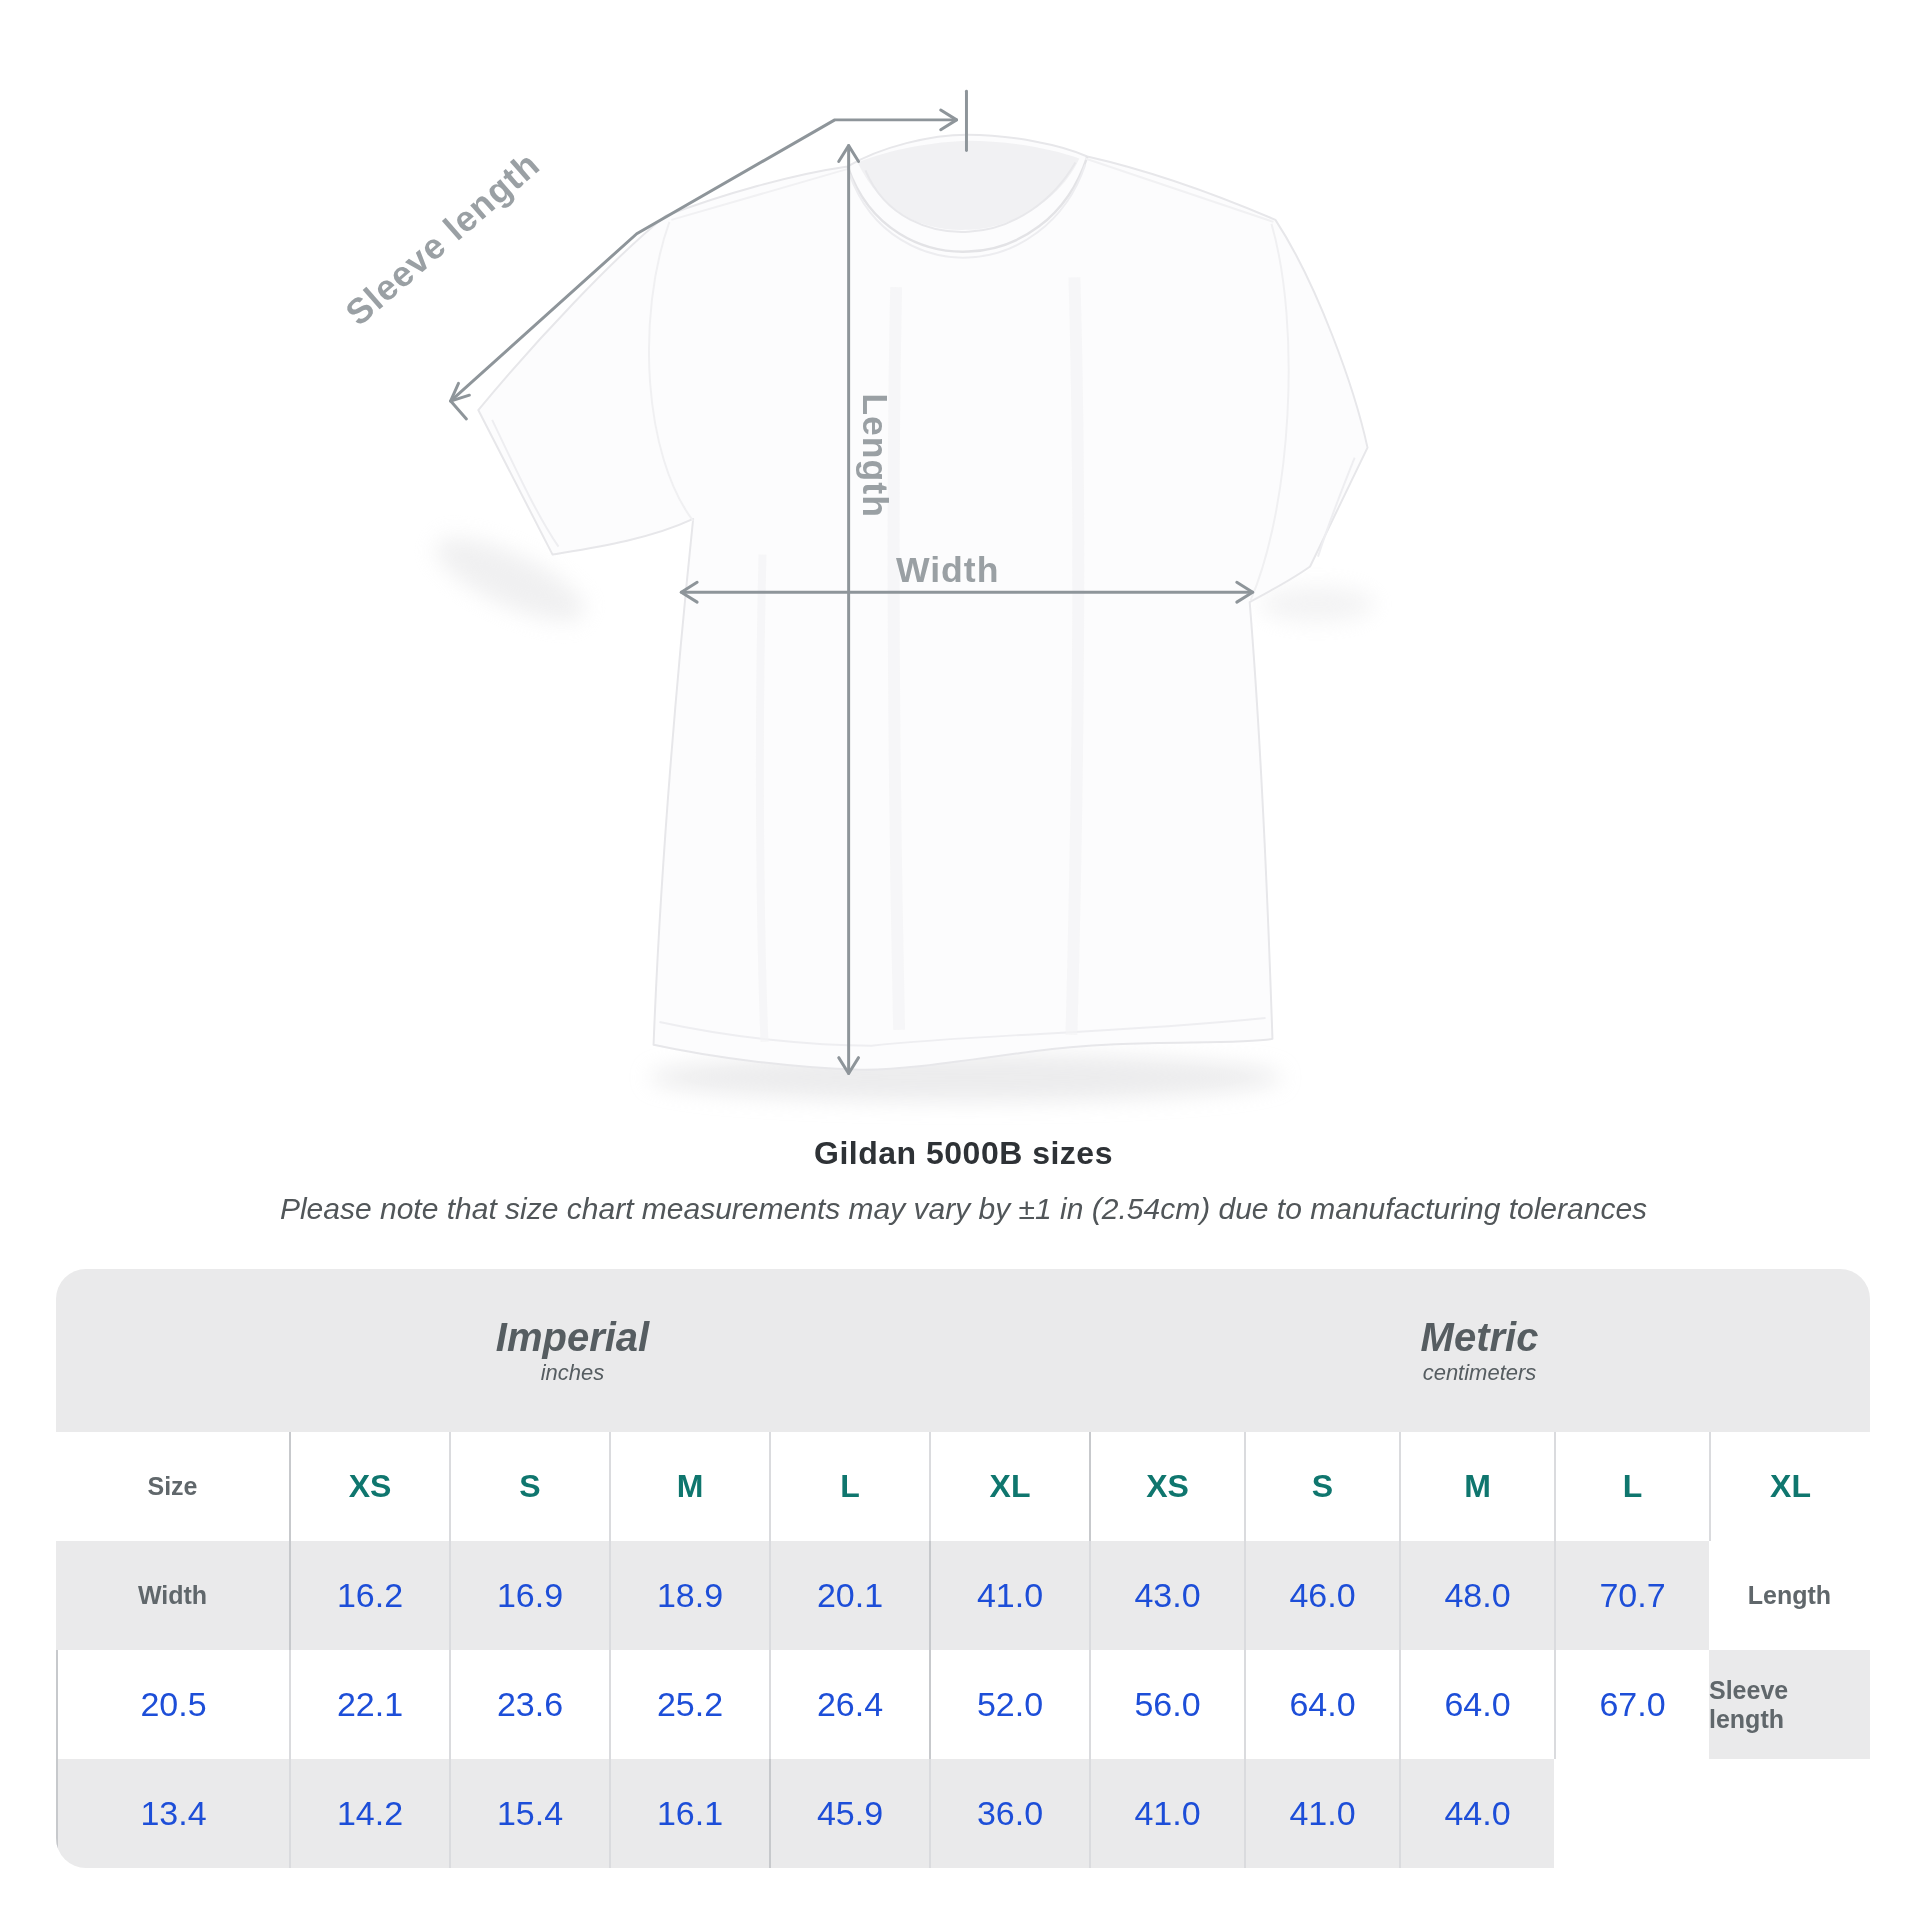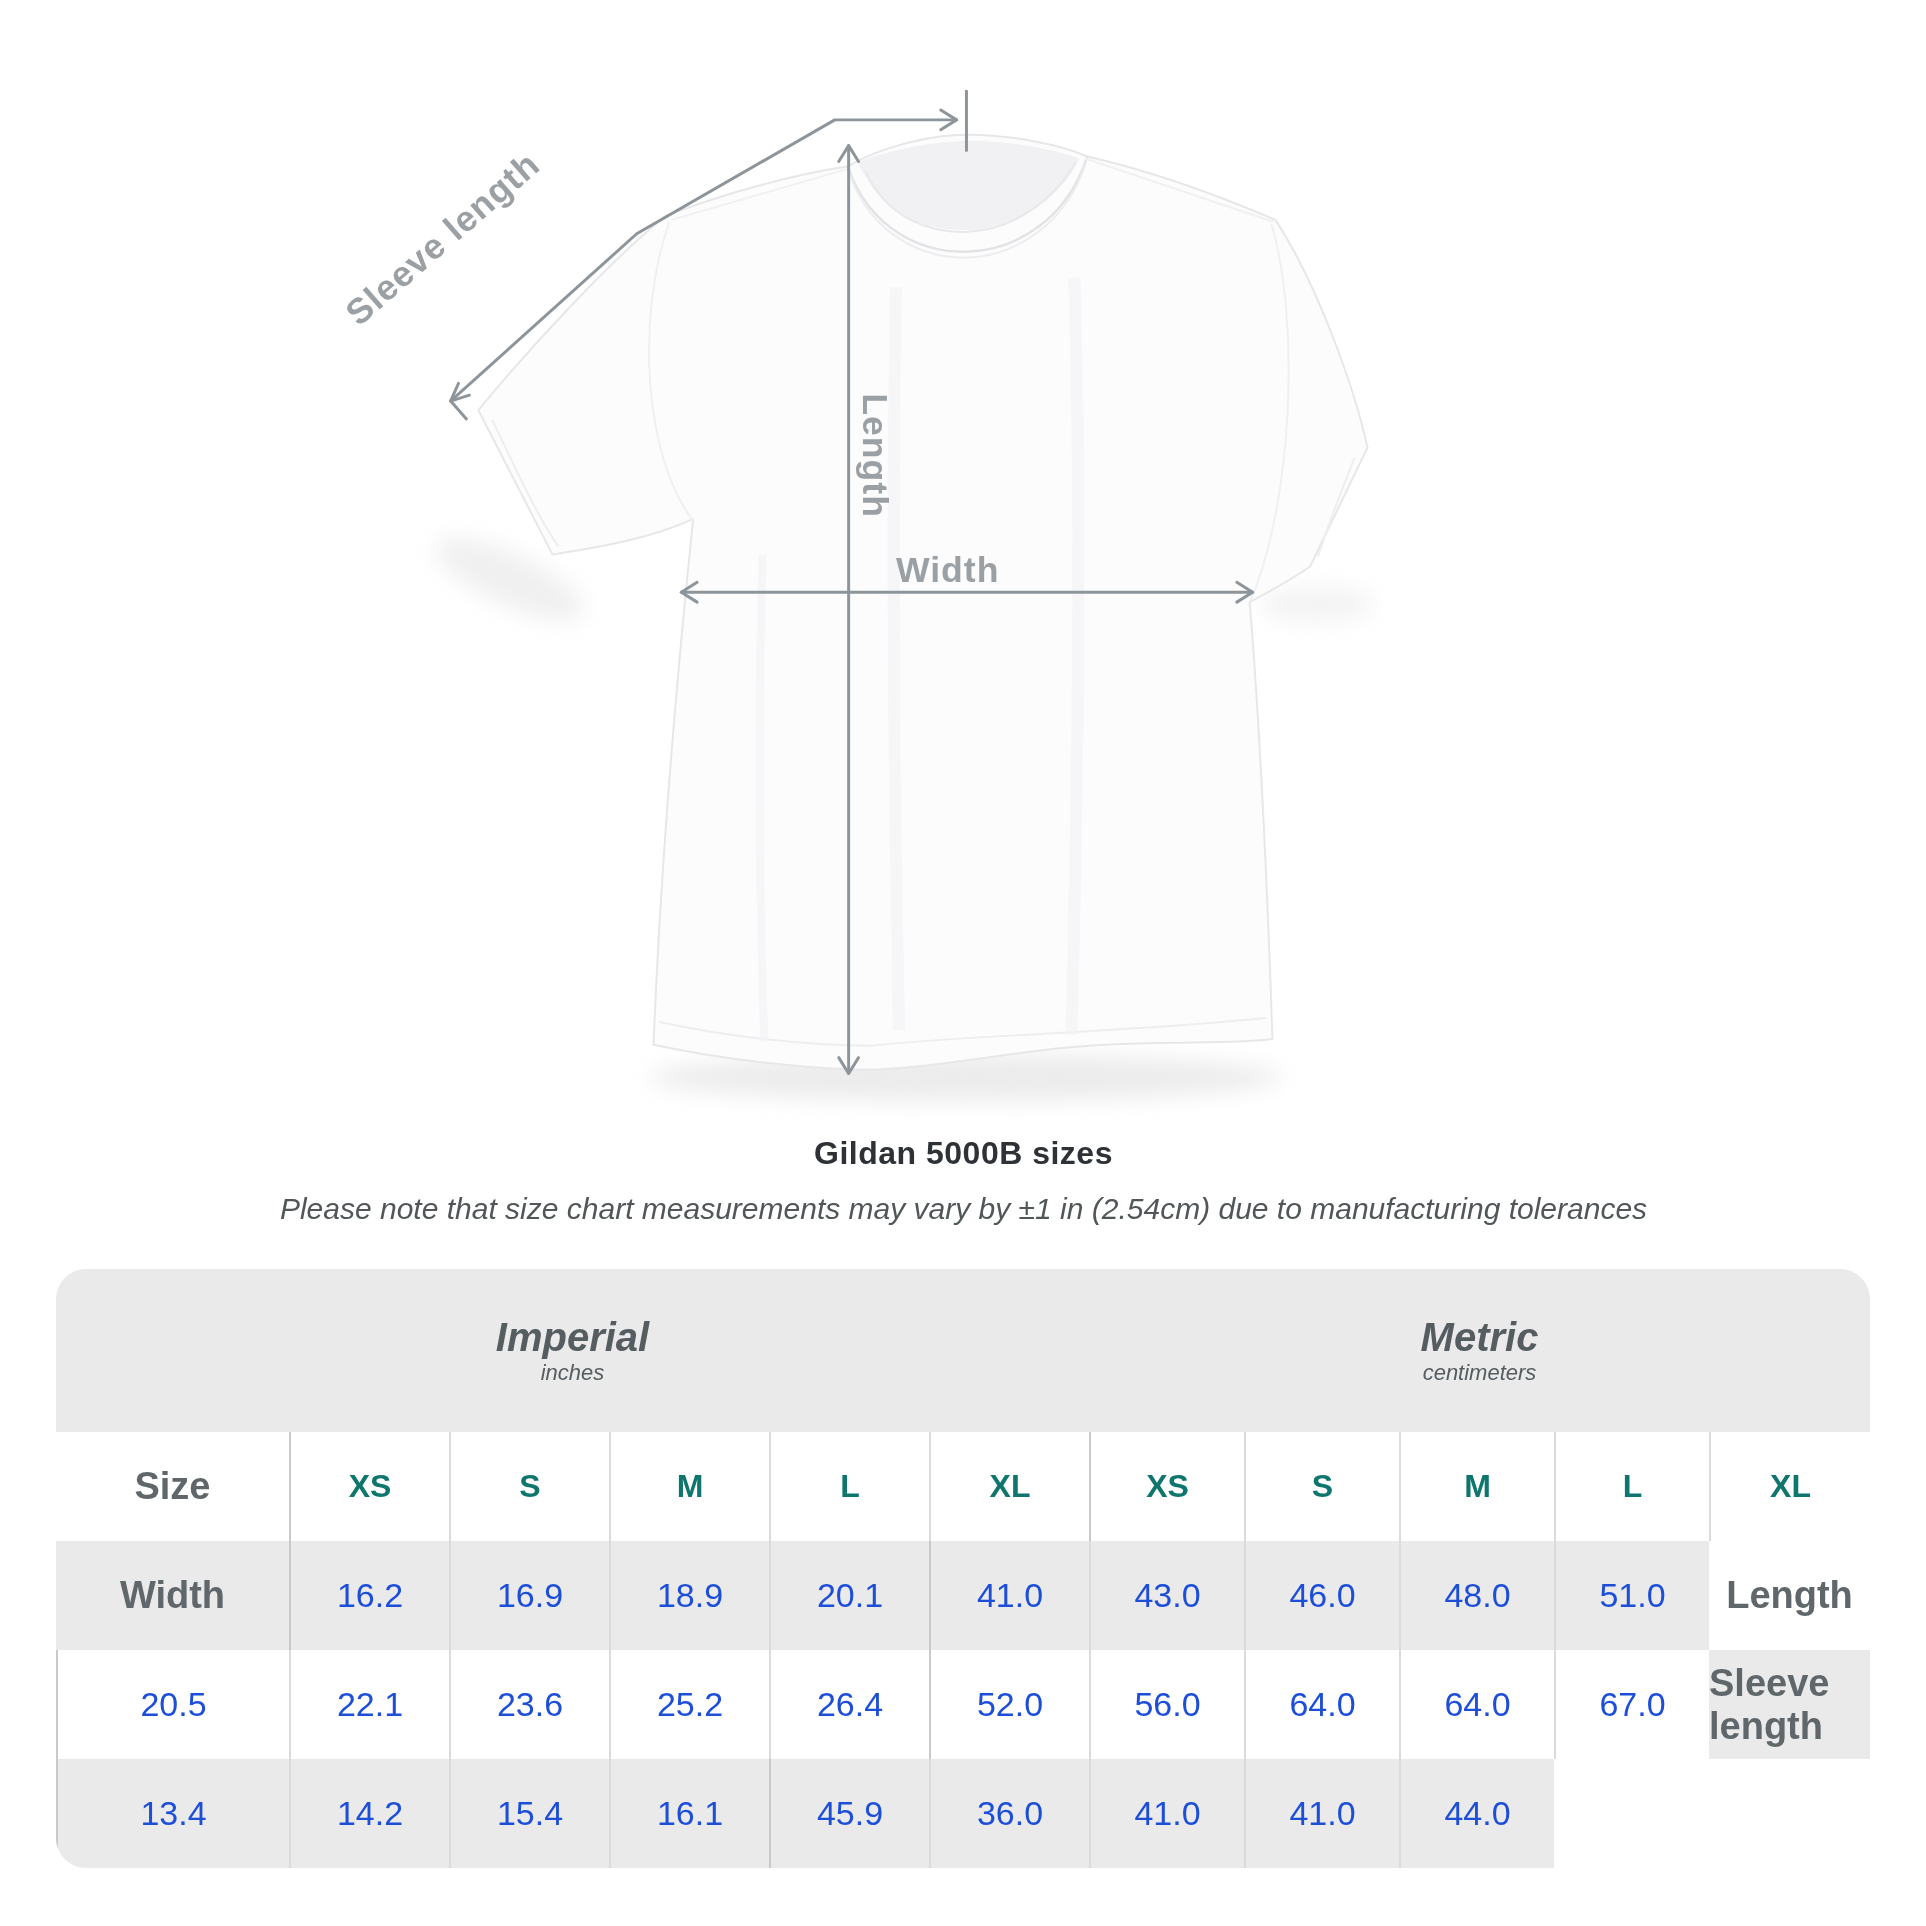--- a/index.html
+++ b/index.html
@@ -22,21 +22,21 @@
               grid-template-columns:233px repeat(5,160px) repeat(4,155px) auto;
               grid-template-rows:163px repeat(4,109px);}
   .cell{display:flex;align-items:center;justify-content:center;}
   .band{background:#eaeaeb;}
   .group-cell{background:#eaeaeb;display:flex;flex-direction:column;
               align-items:center;justify-content:center;}
   .gc-imperial{grid-column:1 / 7;}
   .gc-metric{grid-column:7 / 12;}
   .group-label{font-size:40px;font-weight:bold;font-style:italic;color:#565d61;}
   .group-sub{font-size:22px;font-style:italic;color:#565d61;}
-  .row-label{font-size:38px;font-weight:bold;color:#60676b;}
+  .row-label{font-size:25px;font-weight:bold;color:#60676b;}
   .col-hdr{font-size:32px;font-weight:bold;color:#0f766e;}
   .val{font-size:34px;color:#1d4ed8;}
   .sep{border-left:2px solid #dadbde;}
   .sep-major{border-left:2px solid #c7c9cc;}
 </style>
 </head>
 <body>
 
 <div class="page">
 
@@ -153,21 +153,21 @@
 
     <div class="cell row-label band">Width</div>
     <div class="cell val band sep-major">16.2</div>
     <div class="cell val band sep">16.9</div>
     <div class="cell val band sep">18.9</div>
     <div class="cell val band sep">20.1</div>
     <div class="cell val band sep-major">41.0</div>
     <div class="cell val band sep">43.0</div>
     <div class="cell val band sep">46.0</div>
     <div class="cell val band sep">48.0</div>
-    <div class="cell val band sep">51.0</div>
+    <div class="cell val band sep">70.7</div>
 
     <div class="cell row-label">Length</div>
     <div class="cell val sep-major">20.5</div>
     <div class="cell val sep">22.1</div>
     <div class="cell val sep">23.6</div>
     <div class="cell val sep">25.2</div>
     <div class="cell val sep">26.4</div>
     <div class="cell val sep-major">52.0</div>
     <div class="cell val sep">56.0</div>
     <div class="cell val sep">64.0</div>

